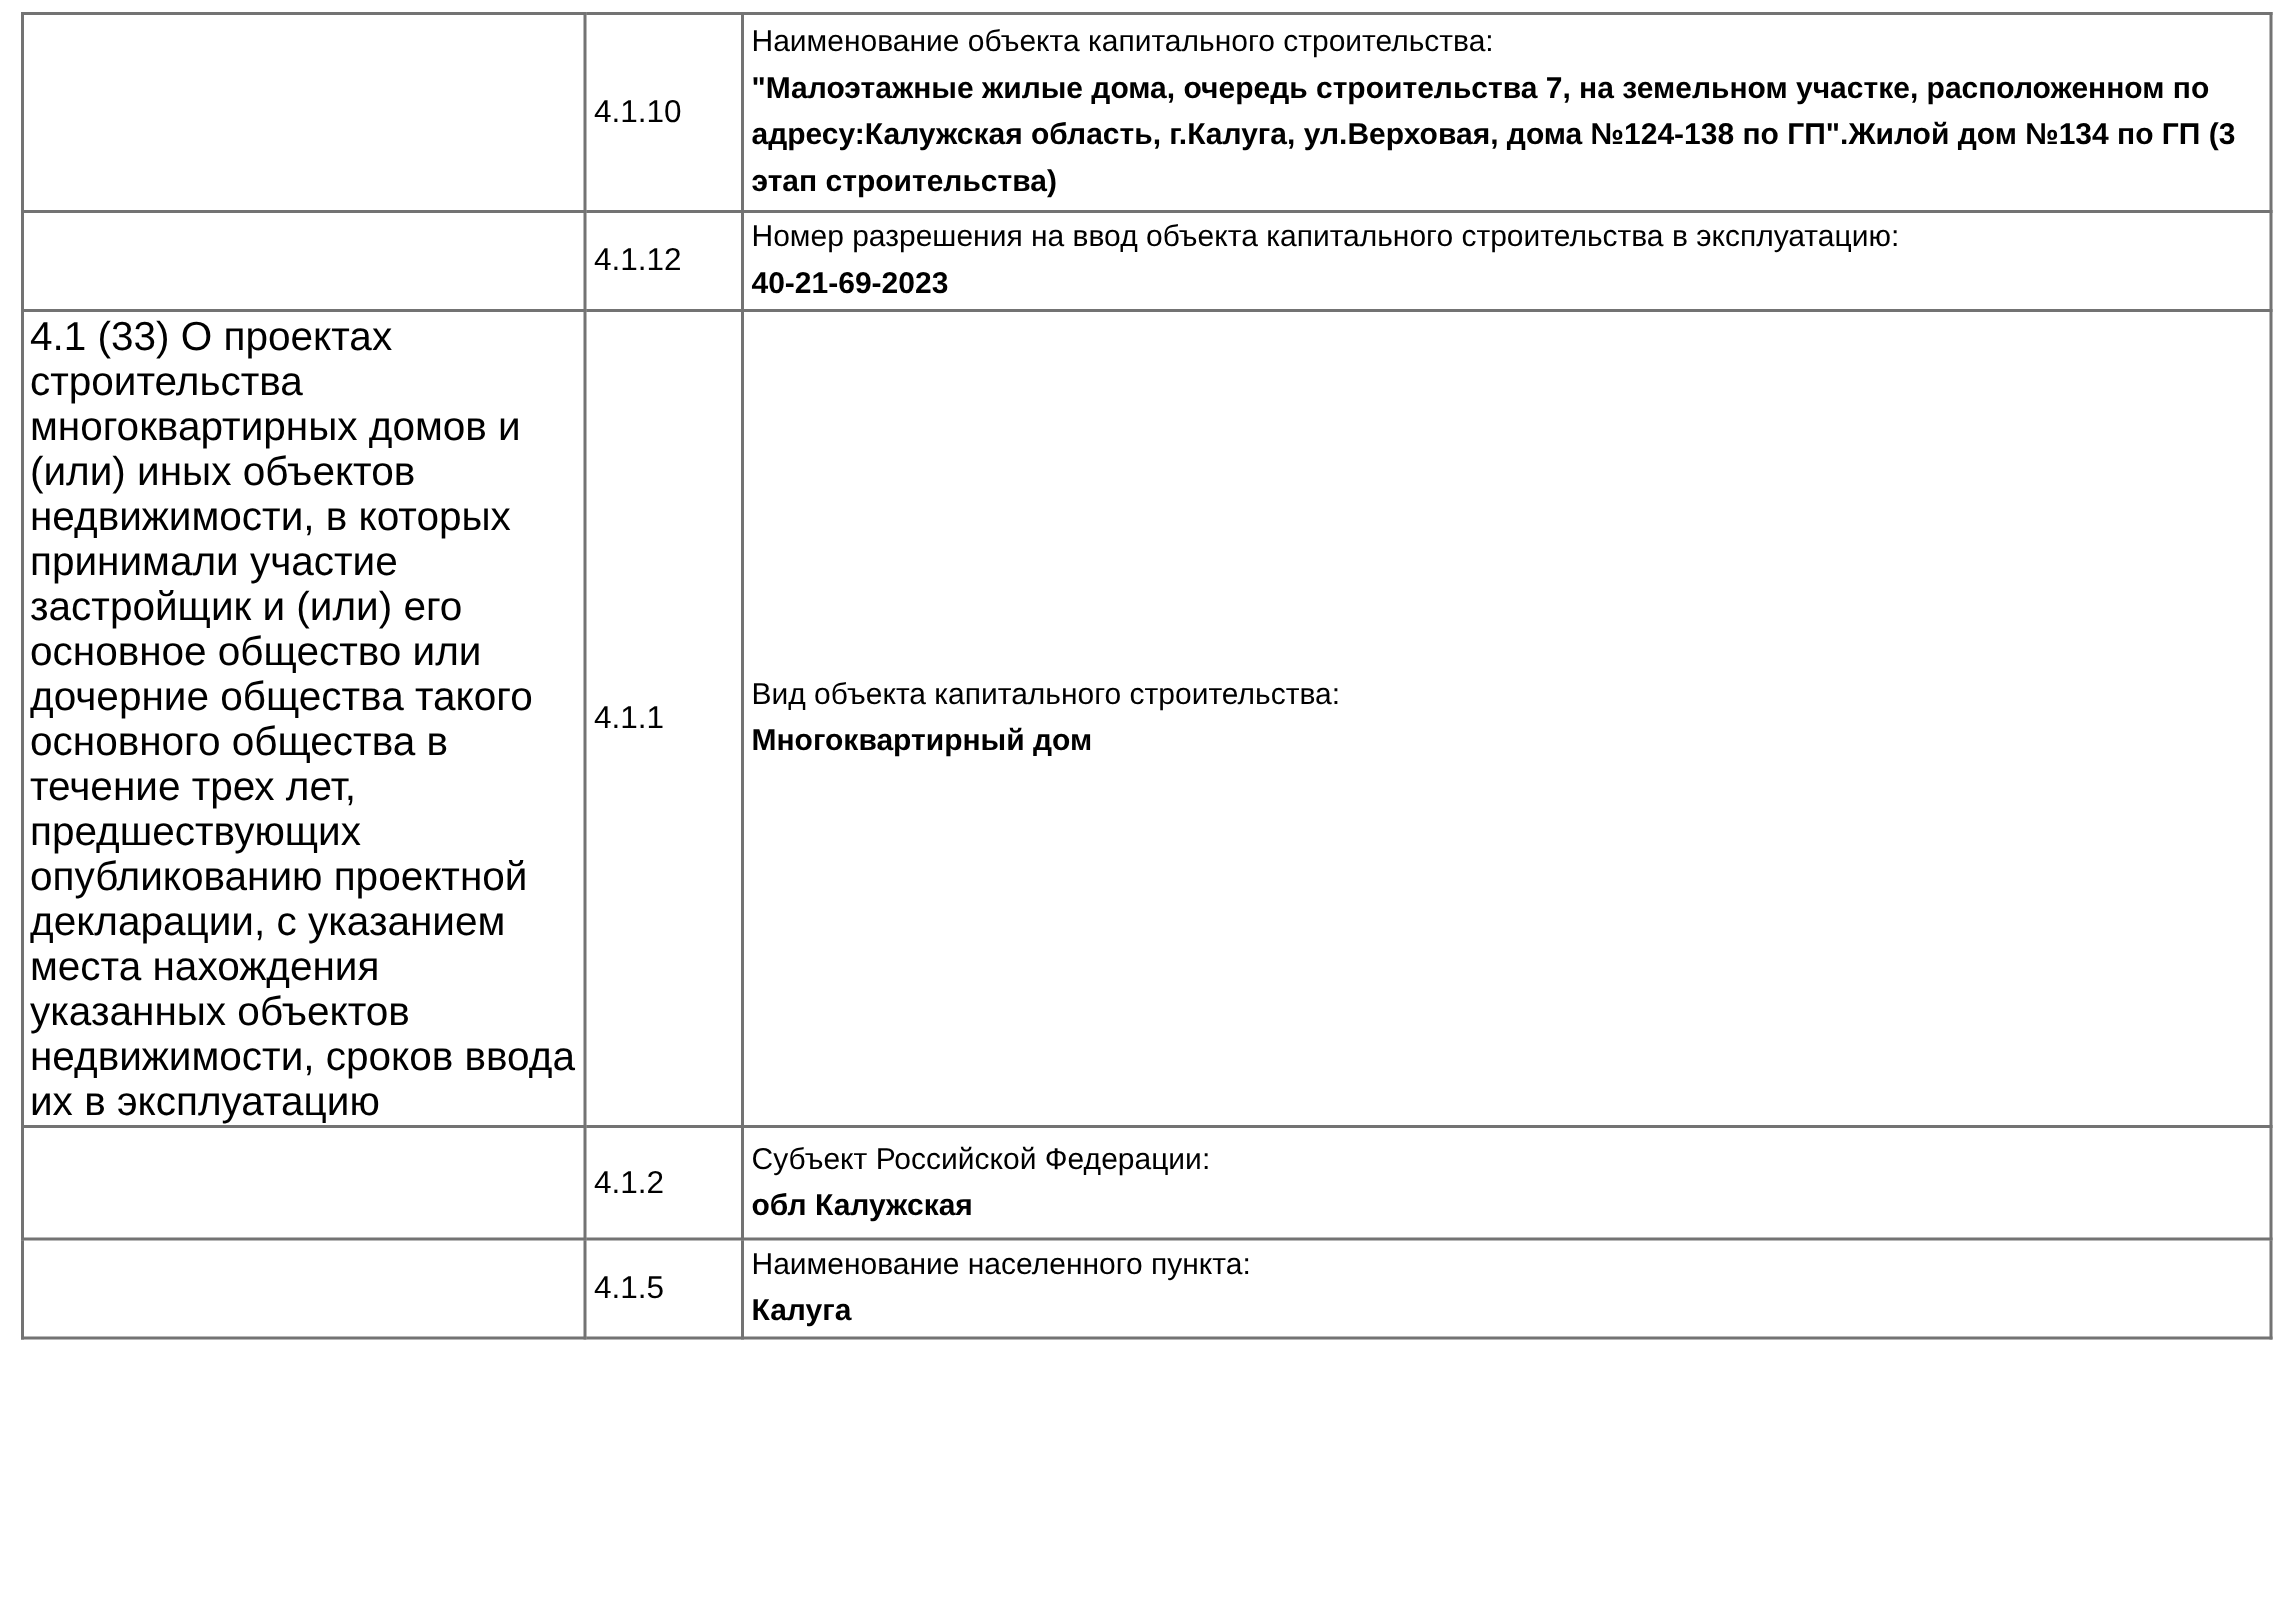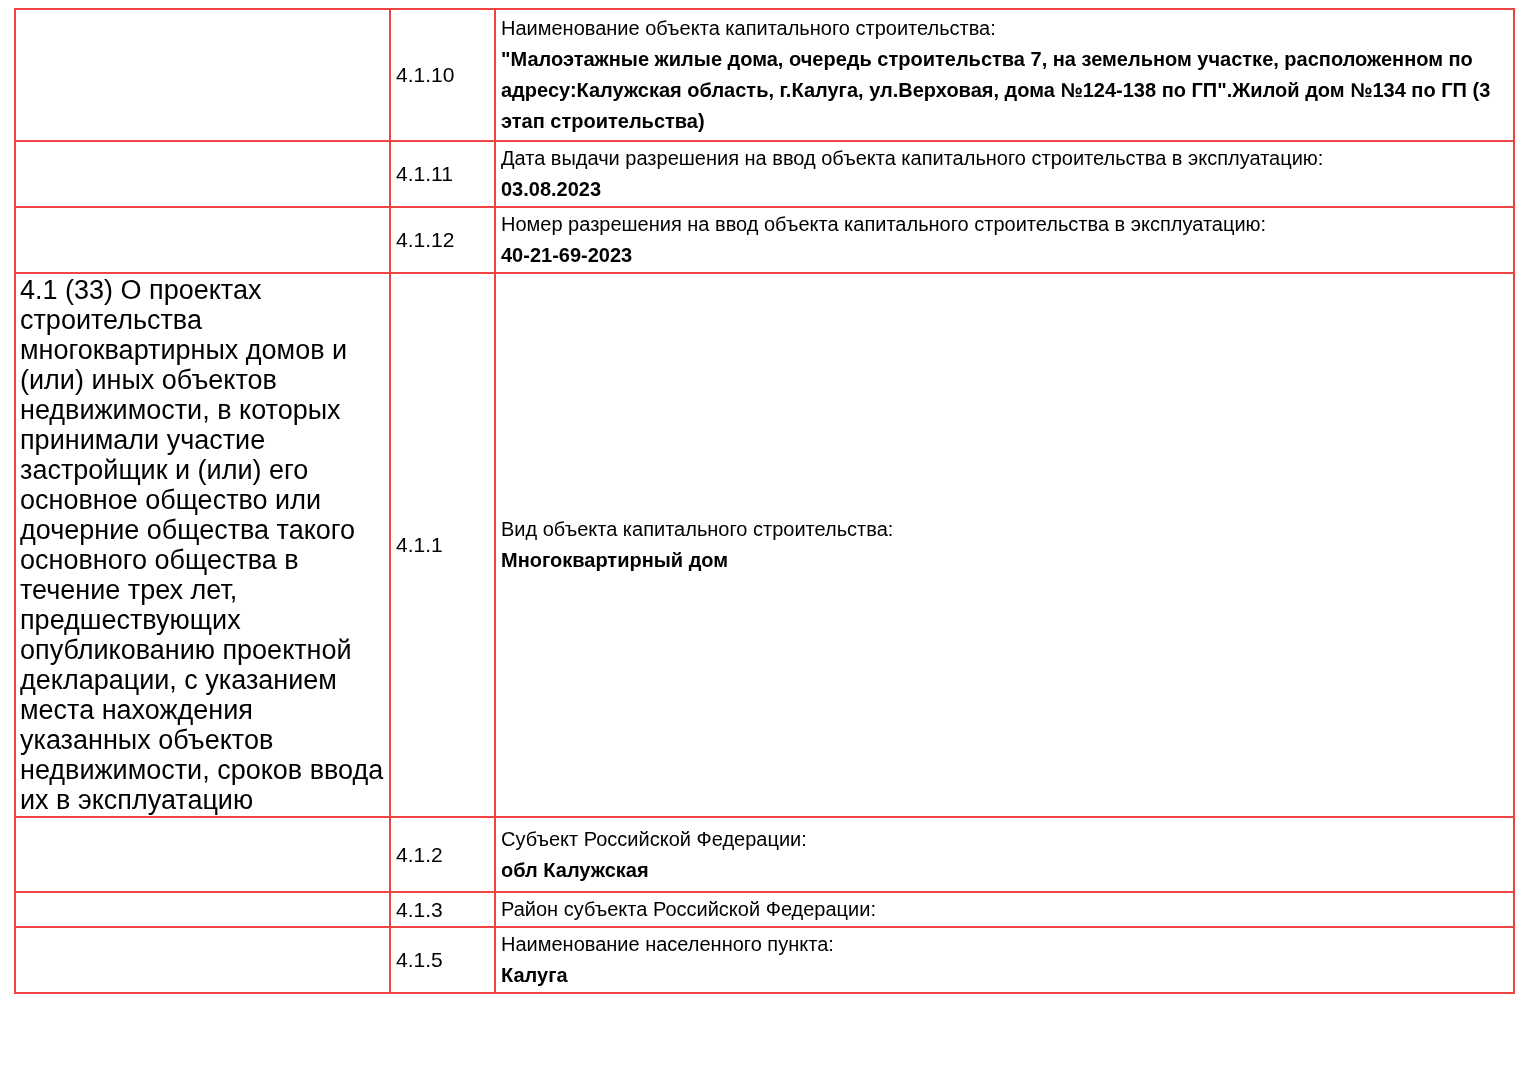--- a/index.html
+++ b/index.html
@@ -10,21 +10,21 @@
     font-family:"Liberation Sans", sans-serif;
     color:#000000;
   }
   .doc-table {
     border-collapse:collapse;
     table-layout:fixed;
     width:1499px;
     margin:8px 0 0 14px;
   }
   .doc-table td {
-    border:2px solid #ef4444;
+    border:2px solid #737373;
     vertical-align:middle;
     overflow:hidden;
   }
   td.c1 {
     width:375px;
     font-size:27px;
     line-height:30px;
     padding:1px 4px;
   }
   td.c2 {
@@ -60,28 +60,20 @@
 
     <tr class="r0">
       <td class="c1"></td>
       <td class="c2">4.1.10</td>
       <td class="c3">
         <div class="cell-label">Наименование объекта капитального строительства:</div>
         <div class="cell-value">"Малоэтажные жилые дома, очередь строительства 7, на земельном участке, расположенном по адресу:Калужская область, г.Калуга, ул.Верховая, дома №124-138 по ГП".Жилой дом №134 по ГП (3 этап строительства)</div>
       </td>
     </tr>
 
-    <tr class="r1">
-      <td class="c1"></td>
-      <td class="c2">4.1.11</td>
-      <td class="c3">
-        <div class="cell-label">Дата выдачи разрешения на ввод объекта капитального строительства в эксплуатацию:</div>
-        <div class="cell-value">03.08.2023</div>
-      </td>
-    </tr>
 
     <tr class="r2">
       <td class="c1"></td>
       <td class="c2">4.1.12</td>
       <td class="c3">
         <div class="cell-label">Номер разрешения на ввод объекта капитального строительства в эксплуатацию:</div>
         <div class="cell-value">40-21-69-2023</div>
       </td>
     </tr>
 
@@ -97,28 +89,20 @@
 
     <tr class="r5">
       <td class="c1"></td>
       <td class="c2">4.1.2</td>
       <td class="c3">
         <div class="cell-label">Субъект Российской Федерации:</div>
         <div class="cell-value">обл Калужская</div>
       </td>
     </tr>
 
-    <tr class="r6">
-      <td class="c1"></td>
-      <td class="c2">4.1.3</td>
-      <td class="c3">
-        <div class="cell-label">Район субъекта Российской Федерации:</div>
-        <div class="cell-value"></div>
-      </td>
-    </tr>
 
 
     <tr class="r8">
       <td class="c1"></td>
       <td class="c2">4.1.5</td>
       <td class="c3">
         <div class="cell-label">Наименование населенного пункта:</div>
         <div class="cell-value">Калуга</div>
       </td>
     </tr>

